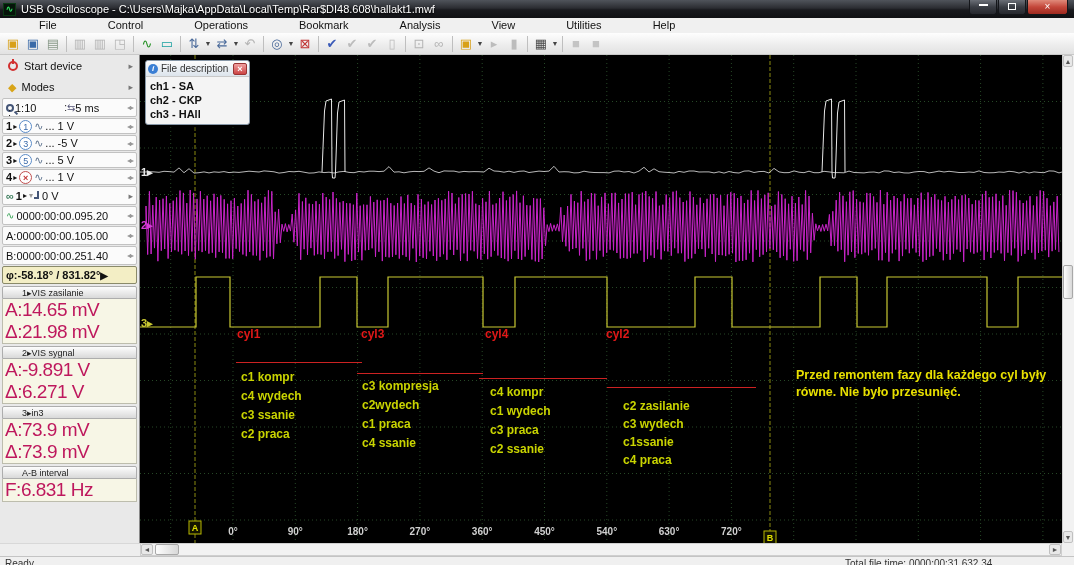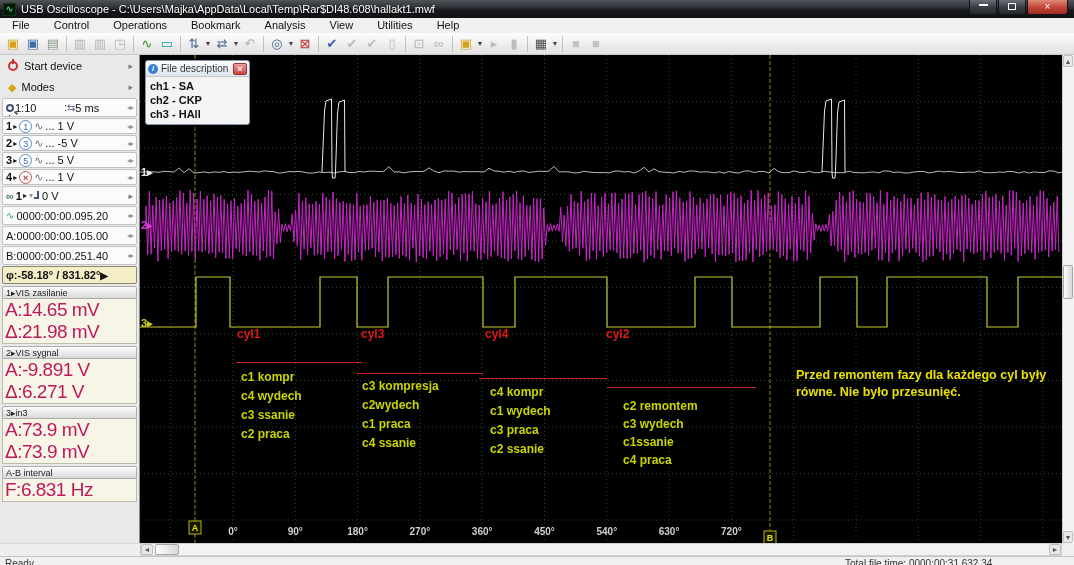--- a/index.html
+++ b/index.html
@@ -19,21 +19,21 @@
   .winbtns{display:flex;height:15px;margin-right:6px;align-self:flex-start;}
   .winbtn{width:28px;height:15px;border:1px solid #14161a;border-top:none;
     background:linear-gradient(#6a6e76,#3a3d44 50%,#26282e);color:#fff;
     font-size:9px;line-height:13px;text-align:center;border-radius:0 0 3px 3px;margin-left:1px;}
   .winbtn.close{width:41px;background:linear-gradient(#e08a7a,#c4473a 50%,#9e2a20);font-size:10px;}
   .winbtn .maxglyph{display:inline-block;width:8px;height:7px;border:1px solid #fff;margin-top:3px;}
   .winbtn .minglyph{display:inline-block;width:9px;height:3px;border-bottom:2px solid #fff;margin-bottom:3px;}
   
   .menubar{position:absolute;left:0;top:18px;width:1074px;height:15px;background:#f0f0f0;
     display:flex;align-items:center;font-size:11px;color:#111;}
-  .menu-item{padding:0 12px;height:15px;line-height:15px;}
+  .menu-item{padding:0 12px;height:15px;line-height:15px;margin-left:27px;}
   
   .toolbar{position:absolute;left:0;top:33px;width:1074px;height:22px;
     background:linear-gradient(#fefefe,#ececec 60%,#e2e2e2);border-bottom:1px solid #c9c9c9;
     display:flex;align-items:center;padding-left:3px;}
   .tb-icon{width:20px;height:18px;font-size:13px;line-height:18px;text-align:center;}
   .tb-dd{width:8px;font-size:7px;color:#444;text-align:center;}
   .tb-sep{width:1px;height:16px;background:#bfbfbf;margin:0 3px;}
   
   .sidebar{position:absolute;left:0;top:55px;width:140px;height:488px;background:#e9e9e9;
     border-right:1px solid #8a8a8a;font-size:11px;color:#111;padding:1px 2px;}
@@ -60,21 +60,21 @@
   .ic-sweep{color:#557;font-size:10px;margin-right:0;}
   .ic-inf{color:#3a7a5a;font-weight:bold;margin-right:2px;}
   .ic-wave{color:#2a9d4a;font-size:10px;margin-right:2px;}
   .edge-ic{display:inline-block;width:8px;height:9px;position:relative;margin:0 0 0 2px;}
   .edge-ic::before{content:"";position:absolute;left:0;bottom:1px;width:4px;height:2px;background:#445577;}
   .edge-ic::after{content:"";position:absolute;left:3px;top:0;width:2px;height:8px;background:#445577;}
   .phase-row{display:flex;align-items:center;height:18px;background:#f3eec5;border:1px solid #8a8a6a;
     border-radius:2px;margin:1px 0 2px 0;padding:0 3px;font-weight:bold;font-size:11px;}
   .meas{margin-bottom:2px;}
   .meas-head{height:13px;background:linear-gradient(#fdfdfd,#d9d9d9);border:1px solid #adadad;
-    font-size:9px;line-height:12px;padding-left:3px;color:#222;border-radius:2px 2px 0 0;}
+    font-size:9px;line-height:12px;padding-left:19px;color:#222;border-radius:2px 2px 0 0;}
   .meas-body{background:#f7f6e6;border:1px solid #bdbdad;border-top:none;padding:0 2px;}
   .meas-line{font-size:19px;line-height:22px;color:#be185d;letter-spacing:-0.5px;white-space:nowrap;}
   
   .plot{position:absolute;left:140px;top:55px;width:922px;height:488px;background:#000;overflow:hidden;}
   .plot svg{position:absolute;left:0;top:0;}
   .ch-marker{position:absolute;left:1px;font-size:11px;font-weight:bold;}
   .axis-label{position:absolute;transform:translateX(-50%);font-size:10px;font-weight:bold;}
   .cyl-title{position:absolute;font-size:12px;font-weight:bold;}
   .cyl-line{position:absolute;height:1px;}
   .cyl-lines{position:absolute;font-size:12px;font-weight:bold;white-space:nowrap;}
@@ -363,21 +363,21 @@
       <div class="cyl-line" style="left: 339px; top: 323px; width: 128px; background: rgb(204, 34, 34);"></div>
       <div class="cyl-lines" style="left: 350px; top: 328px; line-height: 19px; color: rgb(201, 212, 0);">
         <div>c4 kompr</div>
         <div>c1 wydech</div>
         <div>c3 praca</div>
         <div>c2 ssanie</div>
       </div>
       <div class="cyl-title" style="left: 466px; top: 272px; color: rgb(224, 24, 24);">cyl2</div>
       <div class="cyl-line" style="left: 467px; top: 332px; width: 149px; background: rgb(204, 34, 34);"></div>
       <div class="cyl-lines" style="left: 483px; top: 342px; line-height: 18px; color: rgb(201, 212, 0);">
-        <div>c2 remontem</div>
+        <div>c2 zasilanie</div>
         <div>c3 wydech</div>
         <div>c1ssanie</div>
         <div>c4 praca</div>
       </div>
       <div class="note" style="left: 656px; top: 312px; color: rgb(232, 224, 0);">
         <div>Przed remontem fazy dla każdego cyl były</div>
         <div>równe. Nie było przesunięć.</div>
       </div>
     </div>
 

